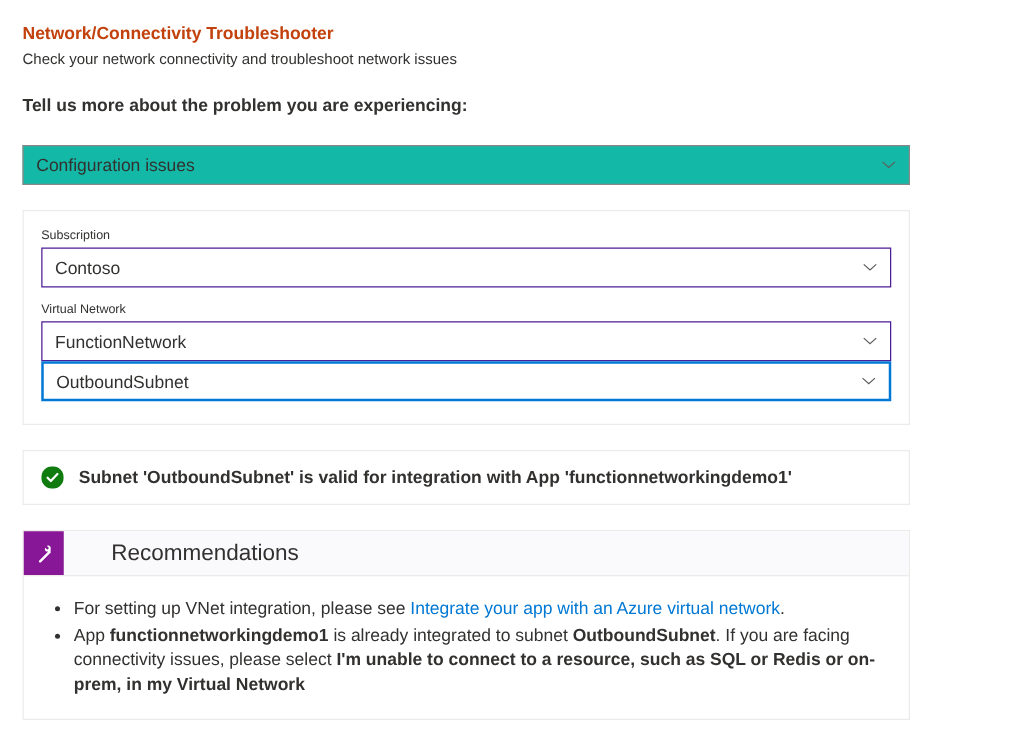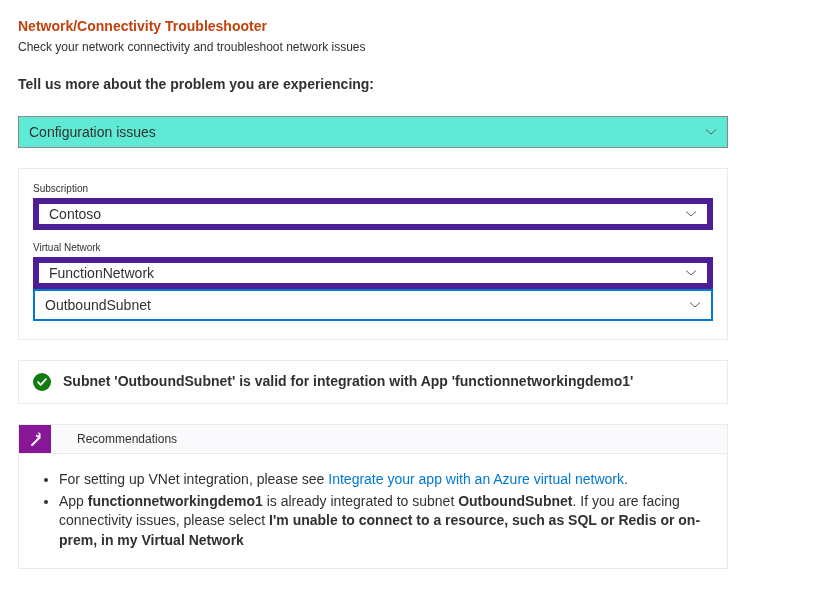--- a/index.html
+++ b/index.html
@@ -26,21 +26,21 @@
       margin-bottom: 22px;
     }
     .section-label {
       font-weight: 600;
       font-size: 14px;
       margin-bottom: 24px;
     }
     .dropdown {
       width: 710px;
       border: 1px solid #8a8886;
-      background: #5eead4;
+      background: #14b8a6;
       padding: 5px 10px;
       font-size: 14px;
       display: flex;
       justify-content: space-between;
       align-items: center;
       cursor: pointer;
       height: 32px;
     }
     .chevron {
       width: 12px;
@@ -60,21 +60,21 @@
     .field-label {
       font-size: 10px;
       margin-bottom: 4px;
       margin-top: 12px;
     }
     .field-label:first-of-type {
       margin-top: 0;
     }
     .dropdown-field {
       width: 100%;
-      border: 6px solid #4c1d95;
+      border: 1px solid #4c1d95;
       background: #ffffff;
       padding: 5px 10px;
       font-size: 14px;
       display: flex;
       justify-content: space-between;
       align-items: center;
       cursor: pointer;
       height: 32px;
     }
     .dropdown-field.active {
@@ -115,22 +115,23 @@
       display: flex;
       align-items: center;
       justify-content: center;
     }
     .wrench-icon {
       width: 16px;
       height: 16px;
     }
     .rec-title {
       padding: 7px 26px;
-      font-size: 12px;
+      font-size: 18px;
       color: #323130;
+      margin-left: 12px;
     }
     .rec-body {
       padding: 16px 18px;
     }
     .rec-body ul {
       list-style: disc;
       padding-left: 22px;
     }
     .rec-body li {
       font-size: 14px;

